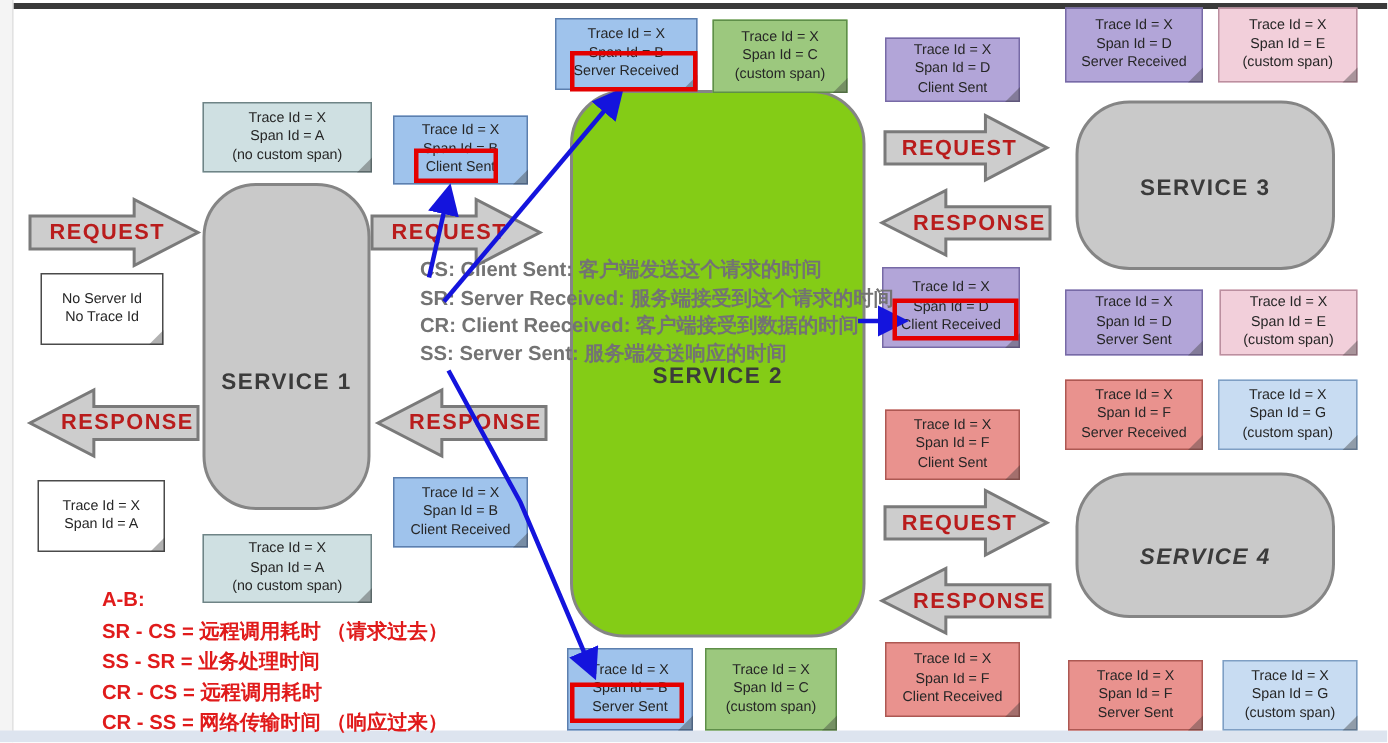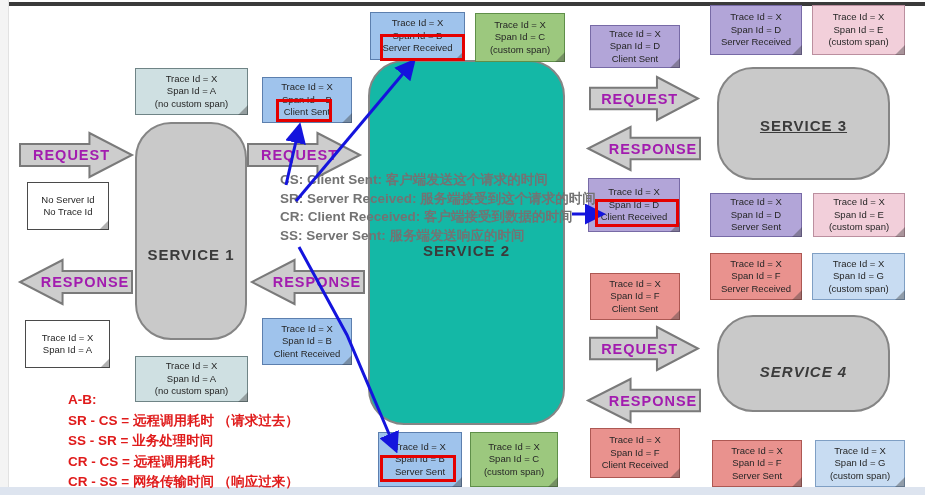--- a/index.html
+++ b/index.html
@@ -13,21 +13,21 @@
     box-sizing:border-box;z-index:1;}
   .service .slabel{font-weight:bold;font-size:15px;color:#3b3b3b;letter-spacing:1px;}
   .note{position:absolute;box-sizing:border-box;z-index:2;display:flex;flex-direction:column;
     justify-content:center;align-items:center;padding:2px 1px;}
   .note .nline{font-size:9.5px;line-height:12.5px;color:#262626;text-align:center;white-space:nowrap;}
   .note .fold{position:absolute;right:-1px;bottom:-1px;width:0;height:0;
     border-left:10px solid transparent;border-bottom:10px solid rgba(60,60,60,.40);}
   .flow-arrow{position:absolute;z-index:1;}
   .flow-arrow svg{position:absolute;left:0;top:0;width:100%;height:100%;overflow:visible;}
   .flow-arrow .alabel{position:absolute;top:50%;transform:translate(-50%,-50%);
-    font-weight:bold;font-size:14.5px;color:#a21caf;letter-spacing:1px;white-space:nowrap;}
+    font-weight:bold;font-size:14.5px;color:#b91c1c;letter-spacing:1px;white-space:nowrap;}
   .redtext{position:absolute;z-index:4;font-weight:bold;}
   .redtext .rline{white-space:nowrap;}
   #cs-annotations{left:280px;top:171px;font-size:13.5px;}
   #cs-annotations .rline{line-height:18.5px;}
   #legend{left:68px;top:390px;font-size:13.5px;}
   #legend .rline{line-height:20.5px;}
   #blue-arrows{position:absolute;left:0;top:0;width:925px;height:495px;z-index:5;pointer-events:none;}
   .redbox{position:absolute;z-index:6;box-sizing:border-box;background:transparent;}
 </style>
 </head>
@@ -46,25 +46,25 @@
   <div id="legend" class="redtext" style="color: rgb(224, 27, 27);">
       <div class="rline">A-B:</div>
       <div class="rline">SR - CS = 远程调用耗时 （请求过去）</div>
       <div class="rline">SS - SR = 业务处理时间</div>
       <div class="rline">CR - CS = 远程调用耗时</div>
       <div class="rline">CR - SS = 网络传输时间 （响应过来）</div>
     </div>
 <div class="service" style="left: 135px; top: 122px; width: 112px; height: 218px; background: rgb(201, 201, 201); border: 2px solid rgb(133, 133, 133);">
       <div class="slabel" style="transform: translateY(4px); margin-top: 38px;">SERVICE 1</div>
     </div>
-    <div class="service" style="left: 368px; top: 60px; width: 197px; height: 365px; background: #14b8a6; border: 2px solid rgb(133, 133, 133);">
+    <div class="service" style="left: 380px; top: 60px; width: 197px; height: 365px; background: #84cc16; border: 2px solid rgb(133, 133, 133);">
       <div class="slabel" style="transform: translateY(8px);">SERVICE 2</div>
     </div>
     <div class="service" style="left: 717px; top: 67px; width: 173px; height: 113px; background: rgb(201, 201, 201); border: 2px solid rgb(133, 133, 133);">
-      <div class="slabel" style="transform: translateY(2px); text-decoration: underline;">SERVICE 3</div>
+      <div class="slabel" style="transform: translateY(2px);">SERVICE 3</div>
     </div>
     <div class="service" style="left: 717px; top: 315px; width: 173px; height: 97px; background: rgb(201, 201, 201); border: 2px solid rgb(133, 133, 133);">
       <div class="slabel" style="transform: translateY(8px); font-style: italic;">SERVICE 4</div>
     </div>
     <div class="flow-arrow" style="left: 20px; top: 133px; width: 112px; height: 44px;">
       <svg viewBox="0 0 100 44" preserveAspectRatio="none">
         <polygon points="0,11 62,11 62,0 100,22 62,44 62,33 0,33" fill="#cdcdcd" stroke="#7a7a7a" stroke-width="2" vector-effect="non-scaling-stroke"></polygon>
       </svg>
       <div class="alabel" style="left: 46%;">REQUEST</div>
     </div>

